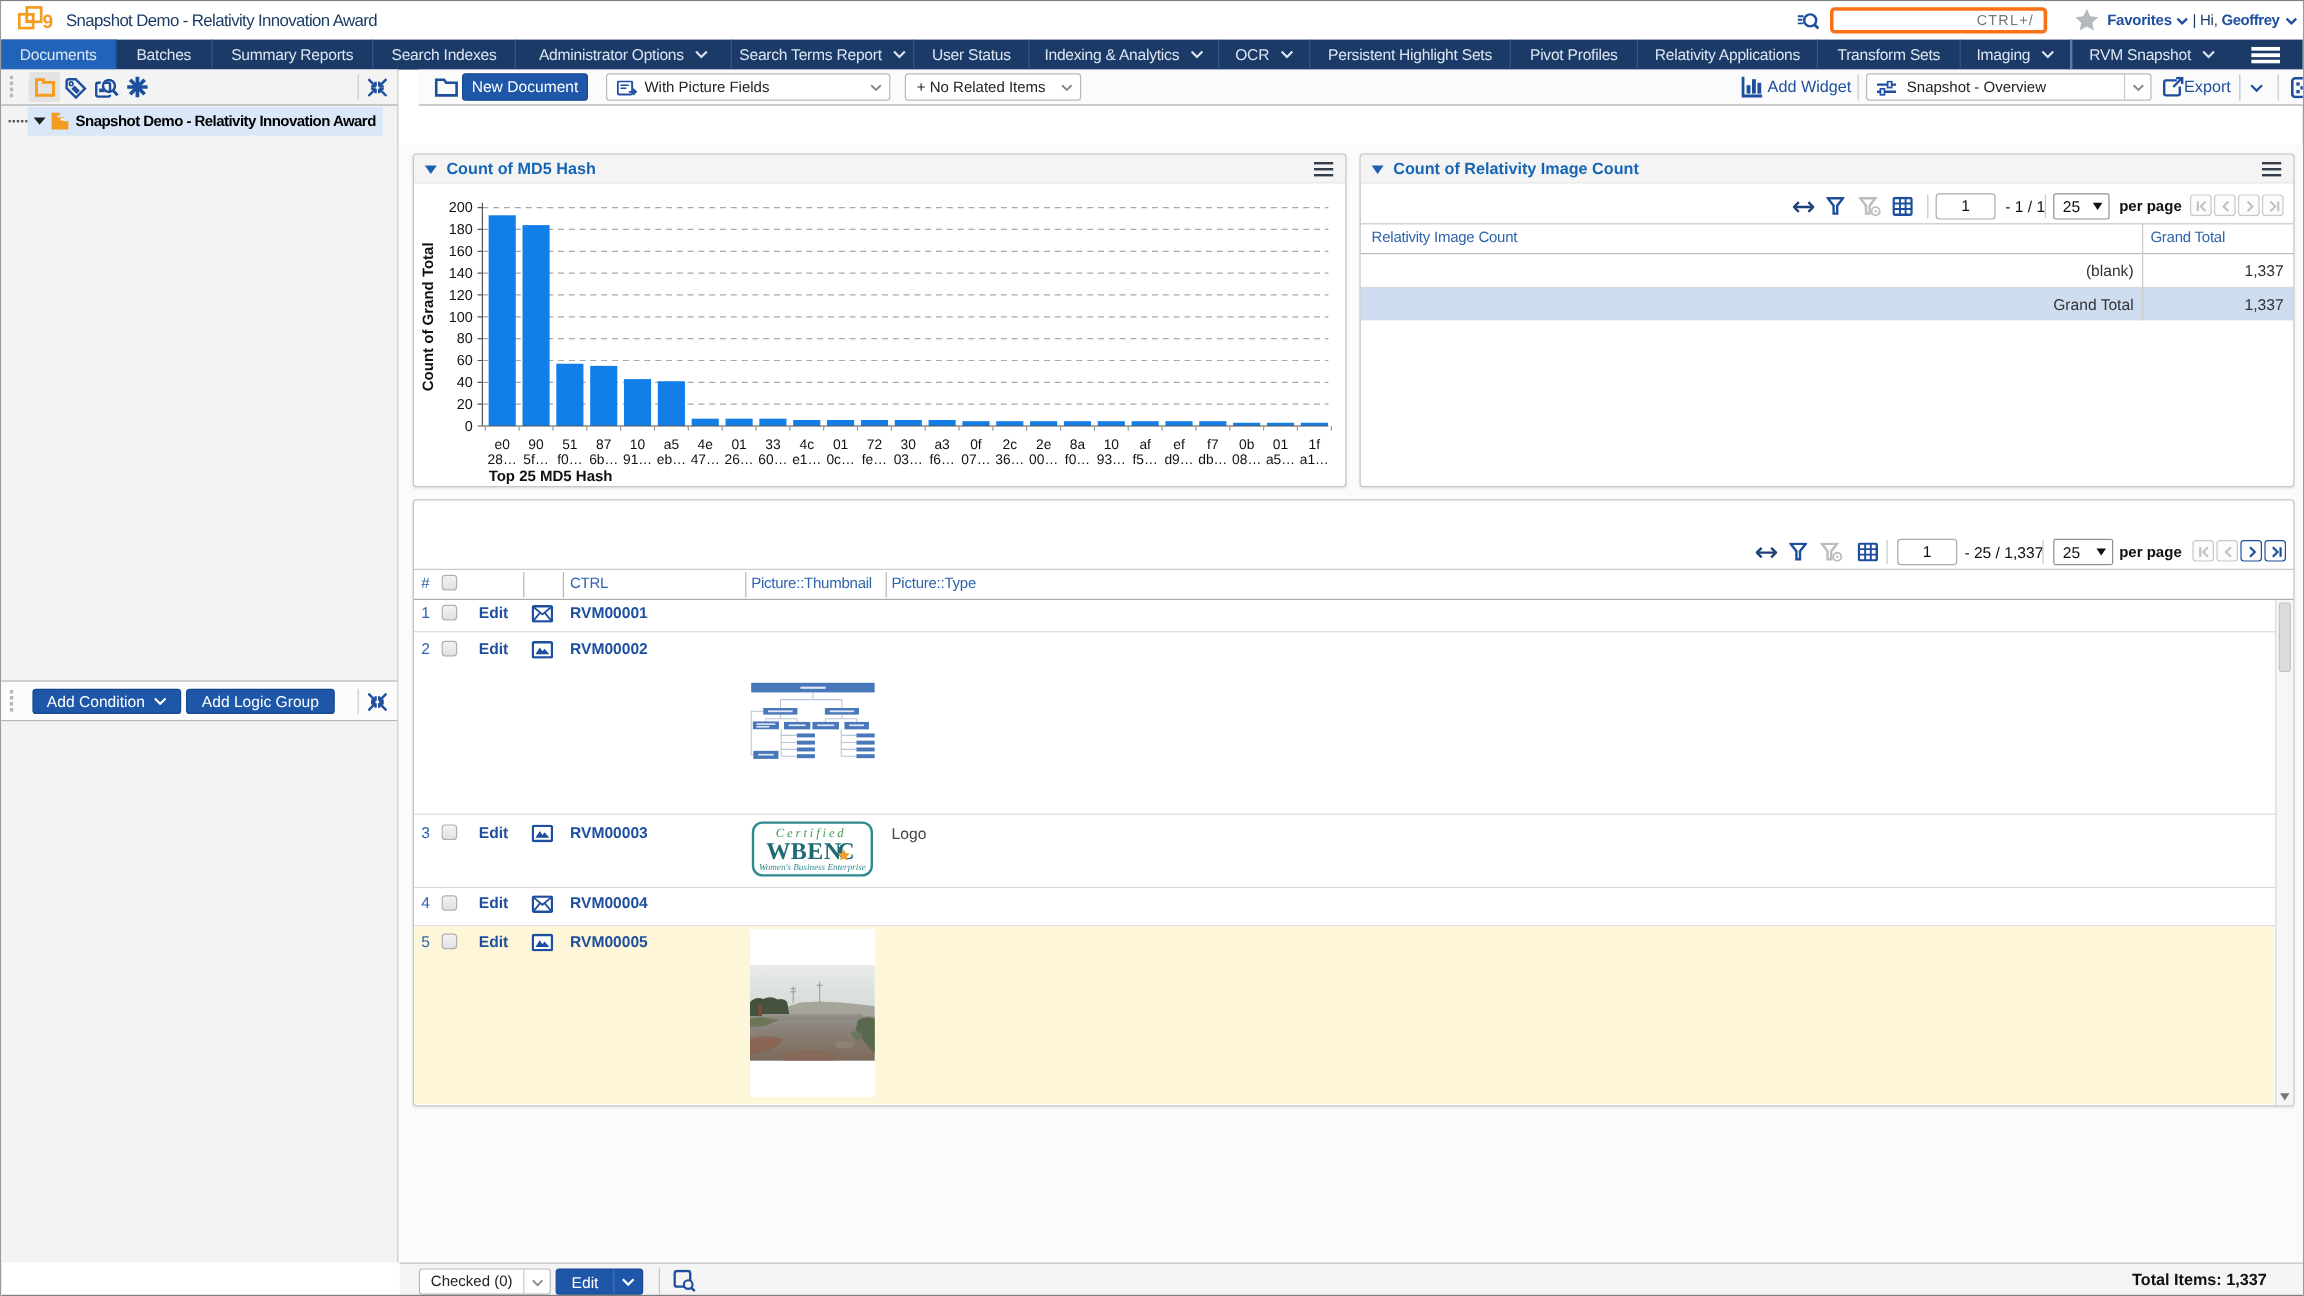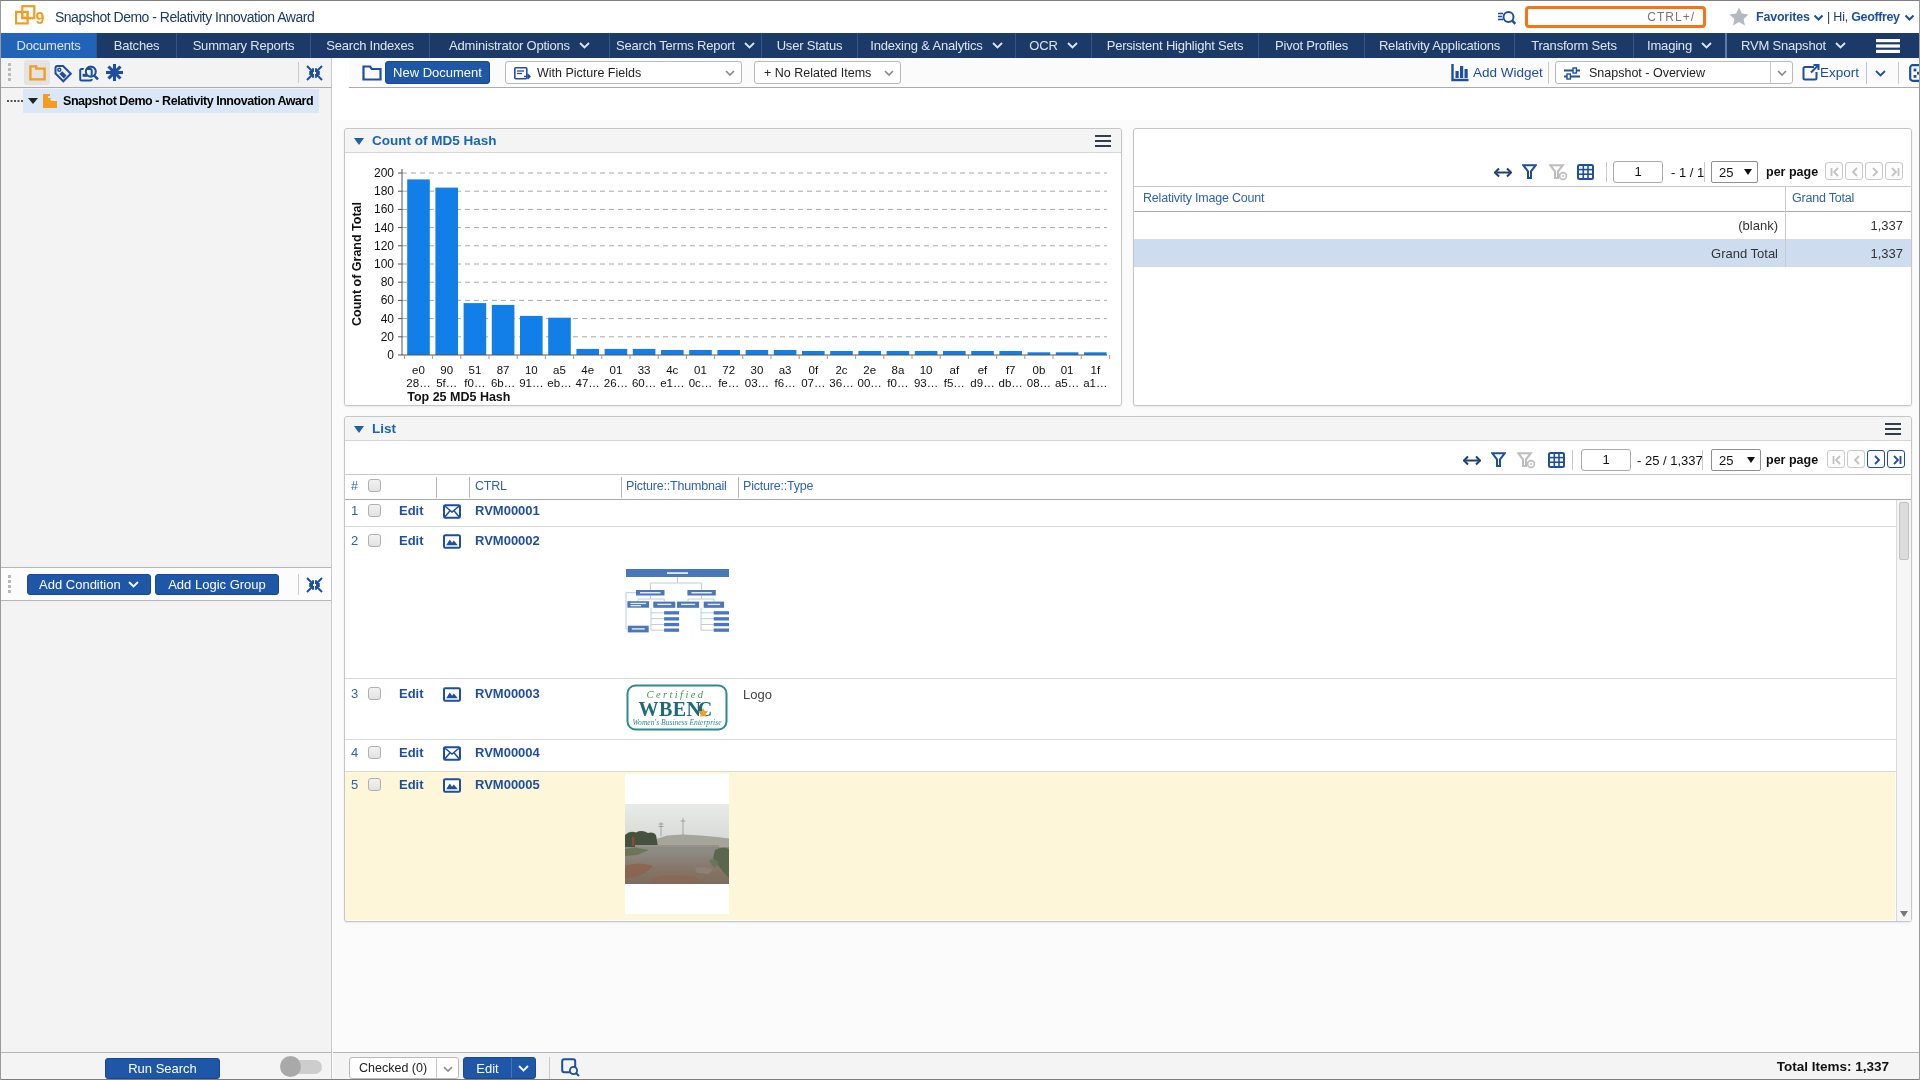--- a/index.html
+++ b/index.html
@@ -214,25 +214,20 @@
       <g stroke="#1d4f9e" stroke-width="2" fill="#1d4f9e">
         <path d="M1 1 L7 7 M7 7 L7 3.2 M7 7 L3.2 7"></path>
             <path d="M16 1 L10 7 M10 7 L10 3.2 M10 7 L13.8 7"></path>
         <path d="M1 15 L7 9 M7 9 L7 12.8 M7 9 L3.2 9"></path>
             <path d="M16 15 L10 9 M10 9 L10 12.8 M10 9 L13.8 9"></path>
       </g>
     </svg>
   </div>
 </div>
 
-<div id="lp-bottom">
-  <div class="bluebtn abs" style="left:104px;top:5px;width:115px;height:21px">Run Search</div>
-  <div class="abs" style="left:288px;top:7px;width:33px;height:14px;background:#cdcdcd;border-radius:7px"></div>
-  <div class="abs" style="left:279px;top:3px;width:21px;height:21px;background:#a9a9a9;border-radius:50%"></div>
-</div>
 <div id="main-bottom">
   <div class="selbox" style="left:16px;top:4px;width:110px;height:22px">
         <span class="sel-cap">Checked (0)</span>
     <span class="arr">
           <svg style="position:absolute;left:6px;top:8px" width="10" height="7">
             <path d="M1 1 L5 5 L9 1" fill="none" stroke="#888" stroke-width="1.6"></path>
           </svg>
         </span>
       </div>
   <div class="bluebtn abs" style="left:130px;top:4px;width:73px;height:22px;padding:0">
@@ -473,20 +468,29 @@
             <line x1="708.0" y1="201" x2="708.0" y2="205" stroke="#999" stroke-width="1"></line>
             <line x1="736.2" y1="201" x2="736.2" y2="205" stroke="#999" stroke-width="1"></line>
             <line x1="764.4" y1="201" x2="764.4" y2="205" stroke="#999" stroke-width="1"></line>
             <text x="16" y="110" font-size="12.5" fill="#111" font-weight="bold" text-anchor="middle" transform="rotate(-90 16 110)">Count of Grand Total</text>
             <text x="62.2" y="247" font-size="12.5" fill="#111" font-weight="bold">Top 25 MD5 Hash</text>
           </svg>
     </div>
   </div>
 
   <div class="widget" style="left:800px;top:8px;width:779px;height:278px">
+    <div class="whead">
+          <div class="wtri"></div>
+          <div class="wtitle">Count of Relativity Image Count</div>
+      <div class="wham">
+            <div></div>
+            <div></div>
+            <div></div>
+          </div>
+        </div>
 
     <svg class="abs" style="left:360px;top:38px" width="18" height="11" viewBox="0 0 18 11">
       <line x1="2.5" y1="5.5" x2="15.5" y2="5.5" stroke="#1d3f73" stroke-width="2"></line>
       <path d="M5 1.5 L1 5.5 L5 9.5" fill="none" stroke="#1d3f73" stroke-width="2"></path>
       <path d="M13 1.5 L17 5.5 L13 9.5" fill="none" stroke="#1d3f73" stroke-width="2"></path>
     </svg>
     <svg class="abs" style="left:388px;top:35px" width="15" height="16" viewBox="0 0 15 16">
       <path d="M1.2 1.2 L13.8 1.2 L9 7.4 L9 14 L6 14 L6 7.4 Z" fill="none" stroke="#1d4f9e" stroke-width="2"></path>
     </svg>
     <svg class="abs" style="left:415px;top:35px" width="19" height="17" viewBox="0 0 19 17">
@@ -551,29 +555,20 @@
     </div>
     <div class="hline" style="left:0;top:110px;width:777px;background:#dadada"></div>
     <div class="abs" style="left:0;top:111px;width:777px;height:27px;background:#cddcee">
       <span style="position:absolute;right:133px;top:6px;font-size:13px;color:#333">Grand Total</span>
       <span style="position:absolute;right:8px;top:6px;font-size:13px;color:#333">1,337</span>
     </div>
     <div class="vline" style="left:651px;top:57px;height:81px"></div>
   </div>
 
   <div class="widget" style="left:11px;top:296px;width:1568px;height:506px">
-    <div class="whead">
-          <div class="wtri"></div>
-          <div class="wtitle">List</div>
-      <div class="wham">
-            <div></div>
-            <div></div>
-            <div></div>
-          </div>
-        </div>
 
     <svg class="abs" style="left:1118px;top:38px" width="18" height="11" viewBox="0 0 18 11">
       <line x1="2.5" y1="5.5" x2="15.5" y2="5.5" stroke="#1d3f73" stroke-width="2"></line>
       <path d="M5 1.5 L1 5.5 L5 9.5" fill="none" stroke="#1d3f73" stroke-width="2"></path>
       <path d="M13 1.5 L17 5.5 L13 9.5" fill="none" stroke="#1d3f73" stroke-width="2"></path>
     </svg>
     <svg class="abs" style="left:1146px;top:35px" width="15" height="16" viewBox="0 0 15 16">
       <path d="M1.2 1.2 L13.8 1.2 L9 7.4 L9 14 L6 14 L6 7.4 Z" fill="none" stroke="#1d4f9e" stroke-width="2"></path>
     </svg>
     <svg class="abs" style="left:1172px;top:35px" width="19" height="17" viewBox="0 0 19 17">

